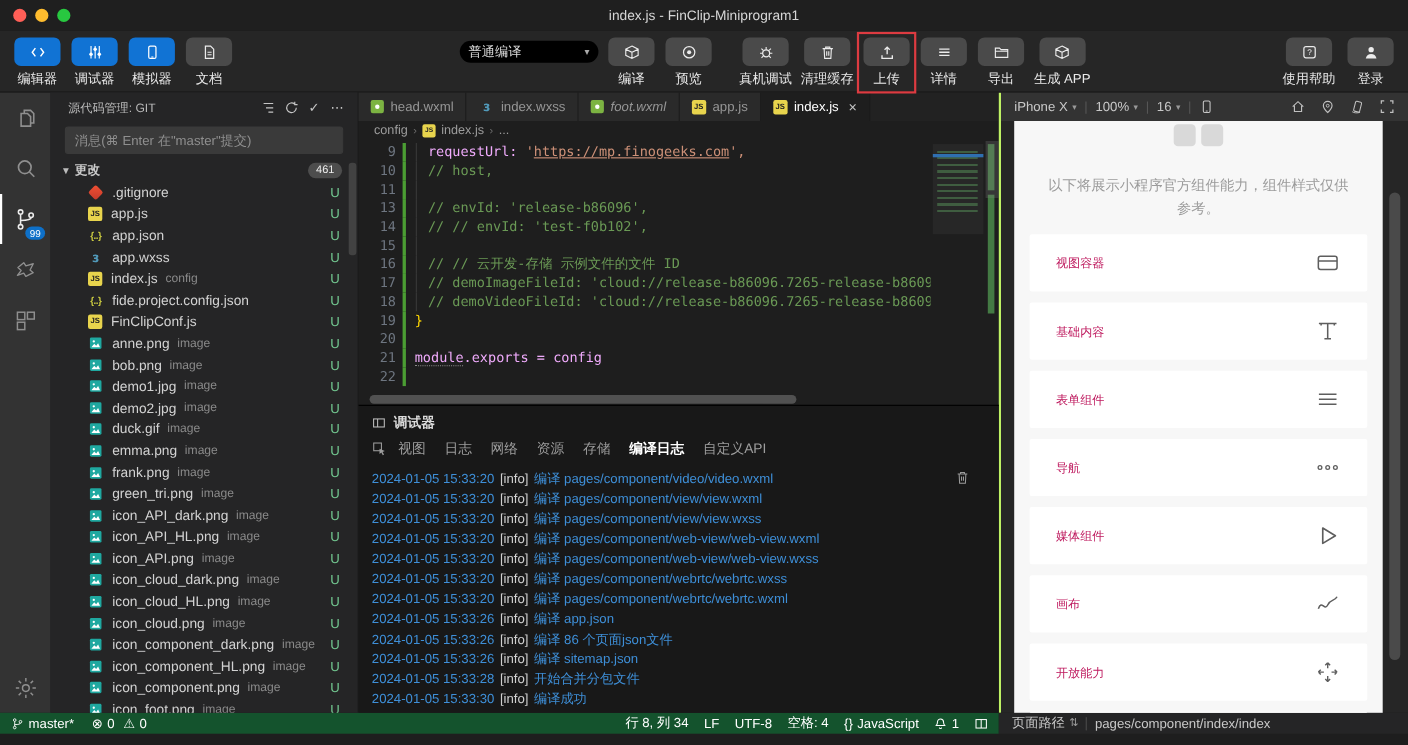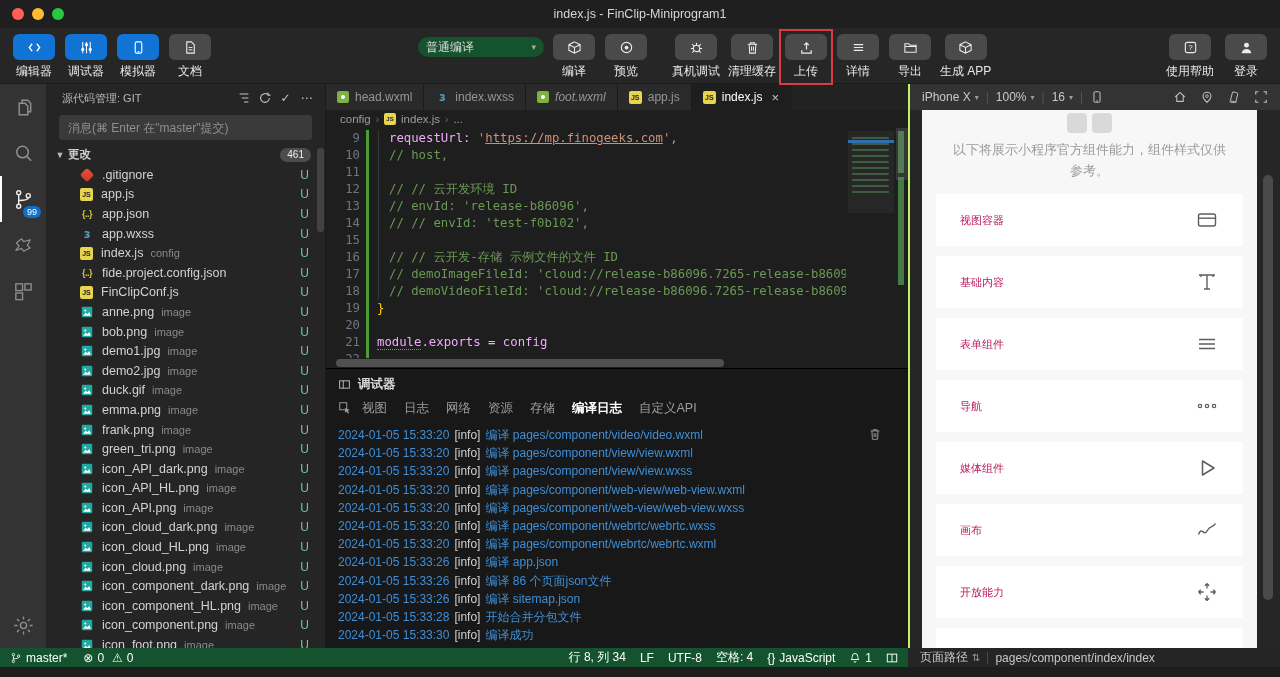--- a/index.html
+++ b/index.html
@@ -21,21 +21,21 @@
   .tb-left{position:absolute;left:12px;top:6px;display:flex;gap:8px}
   .tb-mid{position:absolute;left:418px;top:6px;display:flex;gap:8px;align-items:flex-start}
   .tb-right{position:absolute;right:12px;top:6px;display:flex;gap:10px}
   .tbtn{display:flex;flex-direction:column;align-items:center;gap:3px;min-width:44px;cursor:pointer}
   .tbtn .ibox{width:42px;height:26px;border-radius:6px;background:#4a4a4a;display:grid;place-items:center;color:#ececec}
   .tbtn .ibox svg{width:15px;height:15px}
   .tbtn.act .ibox{background:#1173d4;color:#fff}
   .tbtn .lbl{font-size:12px;color:#e8e8e8;white-space:nowrap}
   .tbtn.hl{outline:2px solid #dd3b41;outline-offset:3px}
   .tbtn.grp{margin-left:16px}
-  .dropdown{height:20px;width:126px;background:#14532d;border-radius:10px;color:#dcdcdc;
+  .dropdown{height:20px;width:126px;background:#000000;border-radius:10px;color:#dcdcdc;
     font-size:12px;display:flex;align-items:center;padding:0 8px;margin-top:3px;cursor:pointer}
   .dropdown .caret{margin-left:auto;color:#aaa;font-size:9px}
 
   
   .main{flex:1;display:flex;min-height:0}
 
   
   .activitybar{width:46px;background:#333333;display:flex;flex-direction:column;flex:none}
   .act-item{width:46px;height:46px;display:grid;place-items:center;color:#8f8f8f;position:relative;cursor:pointer}
   .act-item svg{width:23px;height:23px}
@@ -129,21 +129,21 @@
   .sim-dd{display:flex;align-items:center;gap:4px;cursor:pointer}
   .sim-dd .caret{font-size:8px;color:#999}
   .sim-sep{color:#565656}
   .sim-icons{margin-left:auto;display:flex;gap:13px;color:#c0c0c0}
   .sim-icons span{cursor:pointer;display:grid;place-items:center}
   .sim-icons svg,.sim-dd svg{width:14px;height:14px}
   .sim-body{flex:1;position:relative;min-height:0}
   .phone{position:absolute;left:12px;top:0;width:335px;bottom:0;background:#f7f7f7;overflow:hidden}
   .ph-squares{display:flex;gap:5px;justify-content:center;padding-top:3px}
   .sq{width:20px;height:20px;background:#d9d9d9;border-radius:4px}
-  .ph-intro{margin:6px 30px 0;text-align:center;color:#9b9b9b;font-size:13px;line-height:21px}
+  .ph-intro{margin:25px 30px 0;text-align:center;color:#9b9b9b;font-size:13px;line-height:21px}
   .cards{margin-top:13px;display:flex;flex-direction:column;gap:10px;padding:0 14px}
   .card{height:52px;background:#fff;display:flex;align-items:center;padding:0 24px;border-radius:2px;cursor:pointer;flex:none}
   .card-title{font-size:11px;color:#be185d;flex:1}
   .card-icon{color:#5e5e5e;width:24px;height:24px}
   .card-icon svg{width:24px;height:24px}
   .card.stub{height:20px}
   .sim-scroll{position:absolute;right:7px;top:65px;width:10px;height:425px;background:#4a4a4a;border-radius:5px;cursor:pointer}
 
   
   .statusbar{height:19px;display:flex;font-size:12px;flex:none}
@@ -675,21 +675,20 @@
         <span class="fic-js" style="width:12px;height:12px;font-size:6px">JS</span>
         <span class="bc-item">index.js</span>
         <span class="bc-sep">›</span>
         <span class="bc-item">...</span>
       </div>
       <div class="code-wrap">
         <div class="code" id="code">
             <div class="ln ind"><span class="lnum">9</span><span class="chbar"></span><span class="ltxt"><span class="pl">requestUrl: </span><span class="str">'</span><span class="str lnk">https://mp.finogeeks.com</span><span class="str">',</span></span></div>
             <div class="ln ind"><span class="lnum">10</span><span class="chbar"></span><span class="ltxt"><span class="cmt">// host,</span></span></div>
             <div class="ln ind"><span class="lnum">11</span><span class="chbar"></span><span class="ltxt"></span></div>
-            <div class="ln ind"><span class="lnum">12</span><span class="chbar"></span><span class="ltxt"><span class="cmt">// // 云开发环境 ID</span></span></div>
             <div class="ln ind"><span class="lnum">13</span><span class="chbar"></span><span class="ltxt"><span class="cmt">// envId: 'release-b86096',</span></span></div>
             <div class="ln ind"><span class="lnum">14</span><span class="chbar"></span><span class="ltxt"><span class="cmt">// // envId: 'test-f0b102',</span></span></div>
             <div class="ln ind"><span class="lnum">15</span><span class="chbar"></span><span class="ltxt"></span></div>
             <div class="ln ind"><span class="lnum">16</span><span class="chbar"></span><span class="ltxt"><span class="cmt">// // 云开发-存储 示例文件的文件 ID</span></span></div>
             <div class="ln ind"><span class="lnum">17</span><span class="chbar"></span><span class="ltxt"><span class="cmt">// demoImageFileId: 'cloud://release-b86096.7265-release-b86096-1258</span></span></div>
             <div class="ln ind"><span class="lnum">18</span><span class="chbar"></span><span class="ltxt"><span class="cmt">// demoVideoFileId: 'cloud://release-b86096.7265-release-b86096/demo</span></span></div>
             <div class="ln"><span class="lnum">19</span><span class="chbar"></span><span class="ltxt"><span class="brk">}</span></span></div>
             <div class="ln"><span class="lnum">20</span><span class="chbar"></span><span class="ltxt"></span></div>
             <div class="ln"><span class="lnum">21</span><span class="chbar"></span><span class="ltxt"><span class="pl hint">module</span><span class="pl">.exports = config</span></span></div>
             <div class="ln"><span class="lnum">22</span><span class="chbar"></span><span class="ltxt"></span></div>

